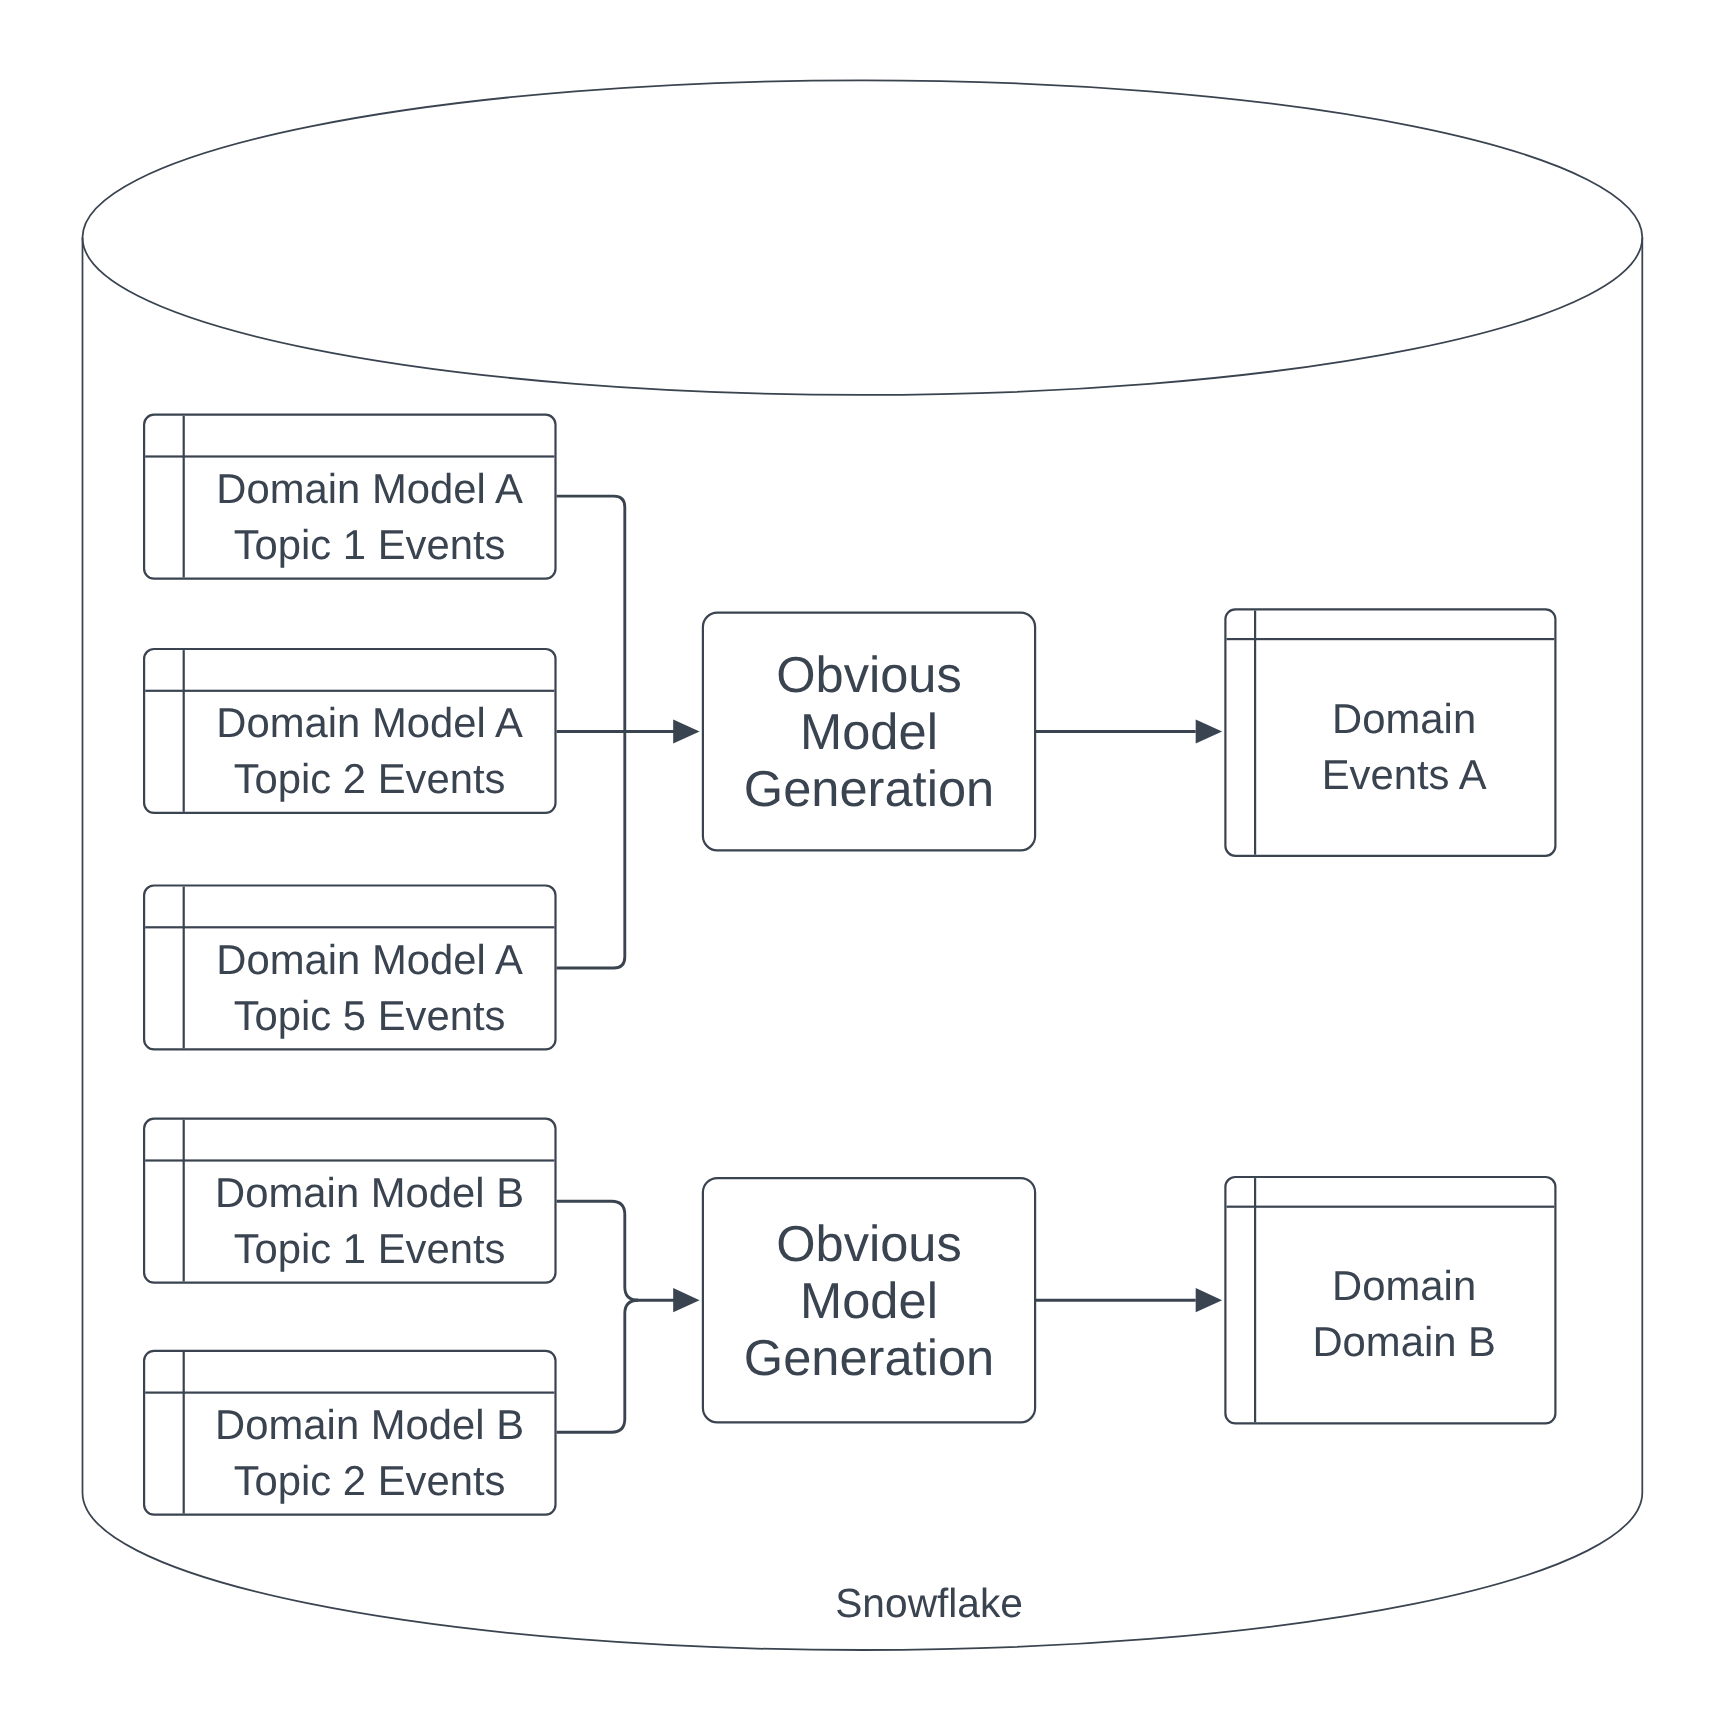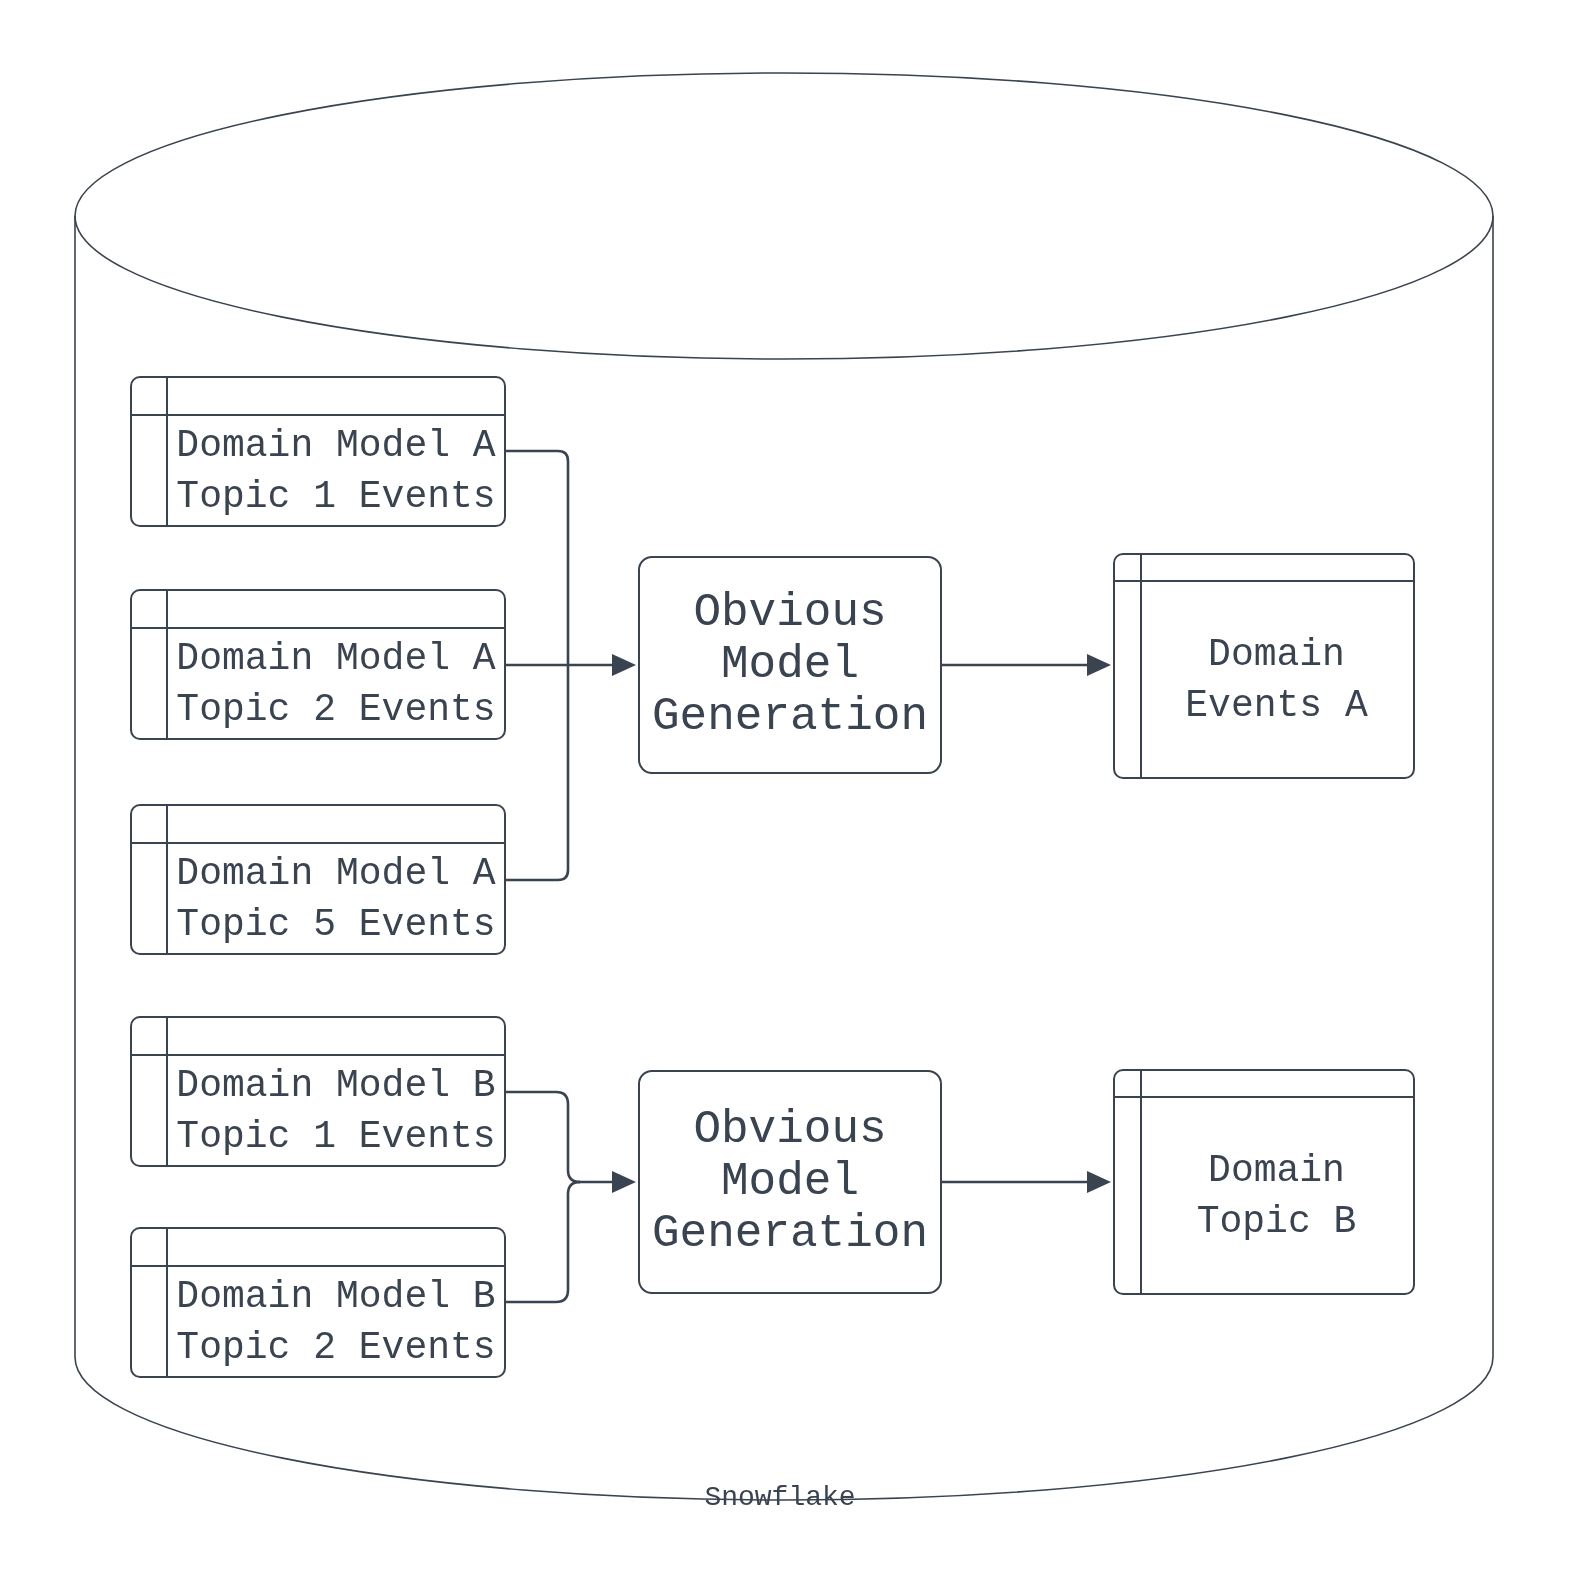--- a/index.html
+++ b/index.html
@@ -5,21 +5,21 @@
   :root{
     --stroke:#3a4350;
     --text:#3a4350;
     --bg:#ffffff;
   }
   html,body{margin:0;padding:0;background:var(--bg);}
   .canvas{
     position:relative;
     width:1569px;height:1571px;
     background:var(--bg);
-    font-family:Liberation Mono, monospace;
+    font-family:Liberation Sans, sans-serif;
     color:var(--text);
     overflow:hidden;
   }
   svg.layer{position:absolute;left:0;top:0;z-index:0;color:var(--stroke);}
   
   .tbl{
     position:absolute;
     box-sizing:border-box;
     border:2.5px solid var(--stroke);
     border-radius:10px;
@@ -57,24 +57,23 @@
     display:flex;flex-direction:column;
     align-items:center;justify-content:center;
     text-align:center;
     font-size:46px;line-height:52px;
     z-index:2;
     white-space:nowrap;
   }
   .cyl-label{
     position:absolute;
     left:630px;top:1432px;width:300px;
-    text-align:center;
-    font-size:28px;line-height:51px;
+    text-align:right;
+    font-size:37px;line-height:51px;
     z-index:2;
-    margin-top:40px;
   }
 </style>
 </head>
 <body>
 
 <div class="canvas">
 
   <svg class="layer" width="1569" height="1571" viewBox="0 0 1569 1571">
 
     <g fill="none" stroke="currentColor" stroke-width="1.6">
@@ -167,19 +166,19 @@
       <span>Domain</span>
       <span>Events A</span>
     </div>
   </div>
 
   <div class="tbl out" style="left:1113px;top:1069px;width:302px;height:226px">
     <div class="tbl-hdr"></div>
     <div class="tbl-col"></div>
     <div class="tbl-label">
       <span>Domain</span>
-      <span>Topic B</span>
+      <span>Domain B</span>
     </div>
   </div>
 
   <div class="cyl-label">Snowflake</div>
 
 </div>
 
 </body></html>

